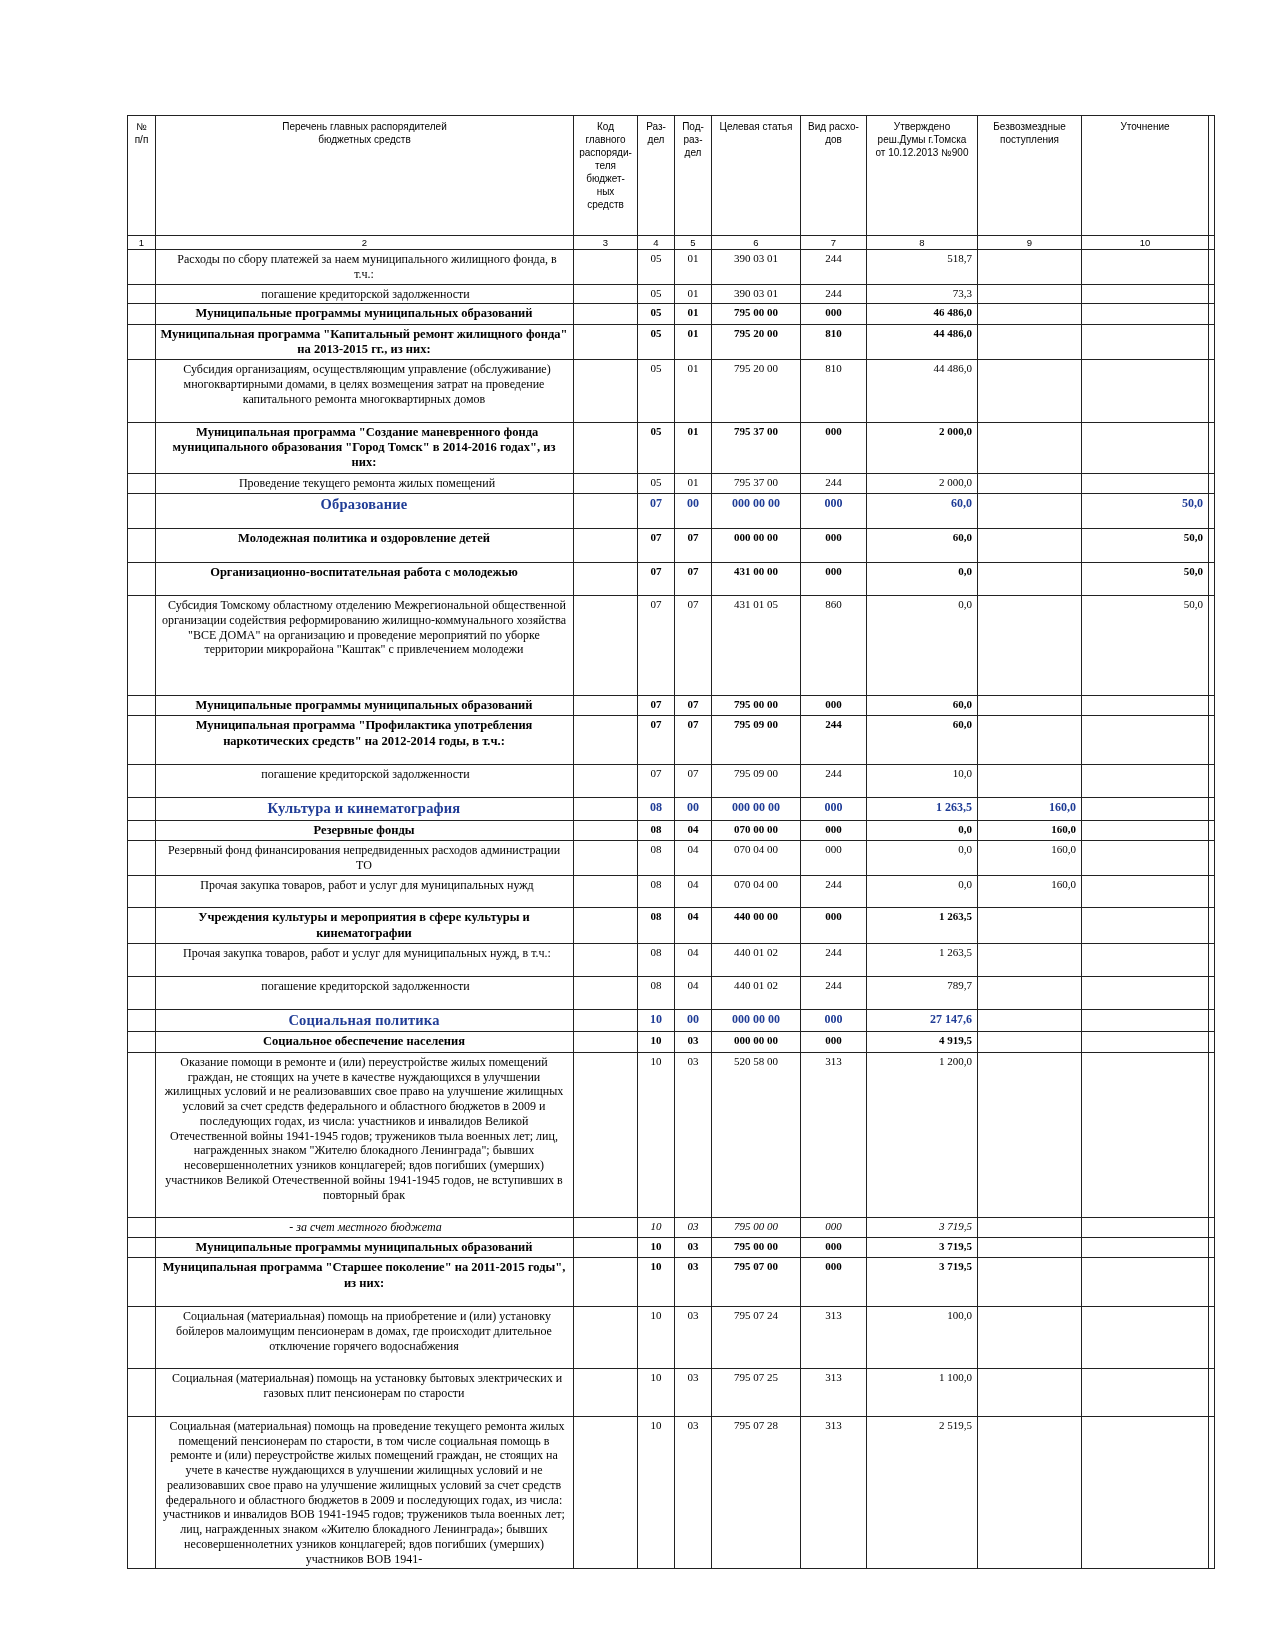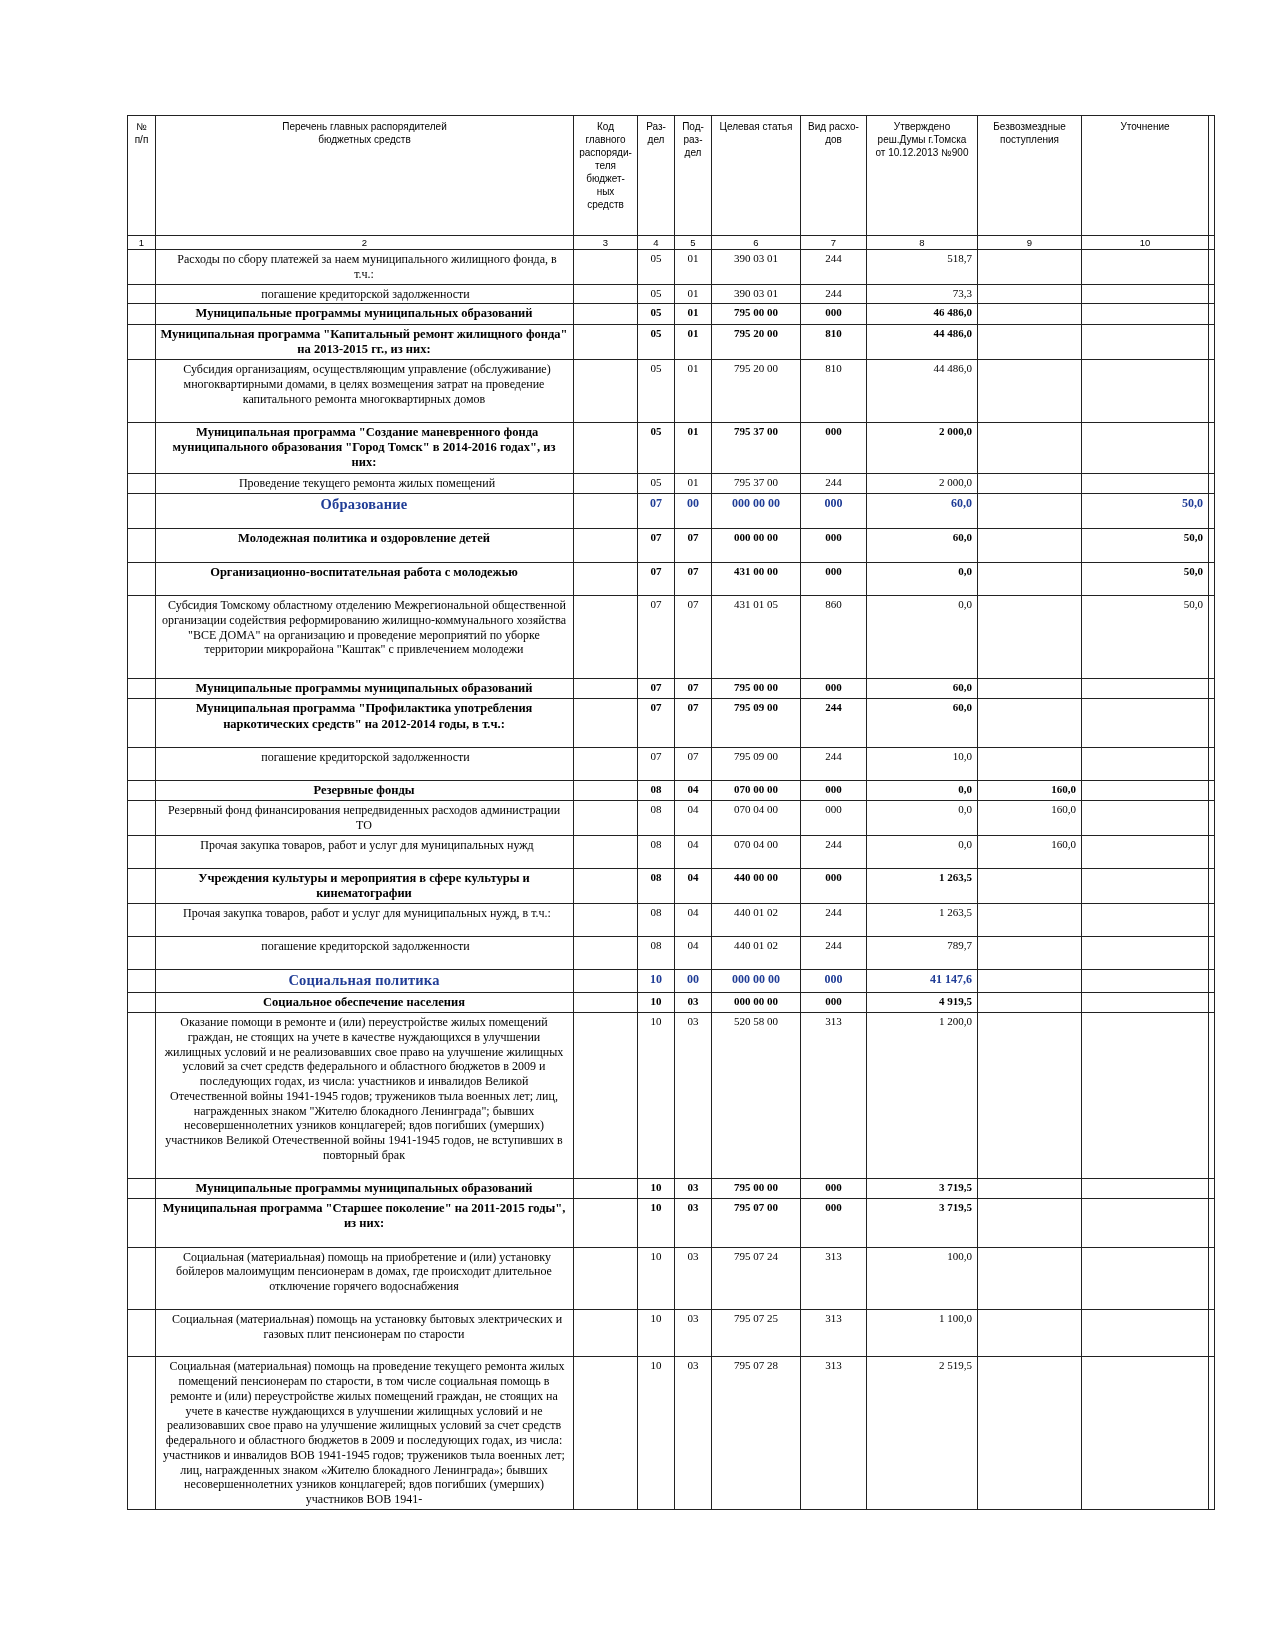--- a/index.html
+++ b/index.html
@@ -17,21 +17,21 @@
   td.c-name{text-align:center;font-size:12px;line-height:1.23;white-space:pre-wrap;padding-left:4px;padding-right:5px;}
   td.c-mid{text-align:center;font-size:11px;line-height:1.25;}
   td.c-amt{text-align:right;font-size:11px;line-height:1.25;padding-right:5px;}
   tr.r-bold td{font-weight:700;}
   tr.r-bold td.c-name{font-size:12.5px;}
   tr.r-section td{font-weight:700;color:var(--accent,#1f3c96);margin-top:33px;}
   tr.r-section td.c-name{font-size:14.5px;letter-spacing:.2px;}
   tr.r-section td.c-mid,tr.r-section td.c-amt{font-size:12px;}
   tr.r-italic td{font-style:italic;}
   tr.tall td{padding-bottom:15px;}
-  tr.taller td{padding-bottom:21px;}
+  tr.taller td{padding-bottom:38px;}
 </style>
 </head>
 <body>
 
 <div class="page">
   <div class="tablewrap">
     <table>
       <colgroup>
         <col style="width:28px">
           <col style="width:418px">
@@ -264,20 +264,33 @@
     <td class="c-mid"></td>
     <td class="c-mid">07</td>
     <td class="c-mid">07</td>
     <td class="c-mid">795 09 00</td>
     <td class="c-mid">244</td>
     <td class="c-amt">10,0</td>
     <td class="c-amt"></td>
     <td class="c-amt"></td>
     <td></td>
   </tr>
+          <tr class="r-section">
+    <td class="c-mid"></td>
+    <td class="c-name">Культура и кинематография</td>
+    <td class="c-mid"></td>
+    <td class="c-mid">08</td>
+    <td class="c-mid">00</td>
+    <td class="c-mid">000 00 00</td>
+    <td class="c-mid">000</td>
+    <td class="c-amt">1 263,5</td>
+    <td class="c-amt">160,0</td>
+    <td class="c-amt"></td>
+    <td></td>
+  </tr>
           <tr class="r-bold">
     <td class="c-mid"></td>
     <td class="c-name">Резервные фонды</td>
     <td class="c-mid"></td>
     <td class="c-mid">08</td>
     <td class="c-mid">04</td>
     <td class="c-mid">070 00 00</td>
     <td class="c-mid">000</td>
     <td class="c-amt">0,0</td>
     <td class="c-amt">160,0</td>
@@ -350,21 +363,21 @@
     <td></td>
   </tr>
           <tr class="r-section">
     <td class="c-mid"></td>
     <td class="c-name">Социальная политика</td>
     <td class="c-mid"></td>
     <td class="c-mid">10</td>
     <td class="c-mid">00</td>
     <td class="c-mid">000 00 00</td>
     <td class="c-mid">000</td>
-    <td class="c-amt">41 147,6</td>
+    <td class="c-amt">27 147,6</td>
     <td class="c-amt"></td>
     <td class="c-amt"></td>
     <td></td>
   </tr>
           <tr class="r-bold">
     <td class="c-mid"></td>
     <td class="c-name">Социальное обеспечение населения</td>
     <td class="c-mid"></td>
     <td class="c-mid">10</td>
     <td class="c-mid">03</td>
@@ -377,20 +390,33 @@
   </tr>
           <tr class="r-normal tall">
     <td class="c-mid"></td>
     <td class="c-name">Оказание помощи в ремонте и (или) переустройстве жилых помещений граждан, не стоящих на учете в качестве нуждающихся в улучшении жилищных условий и не реализовавших свое право на улучшение жилищных условий за счет средств федерального и областного бюджетов в 2009 и последующих годах, из числа: участников и инвалидов Великой Отечественной войны 1941-1945 годов; тружеников тыла военных лет; лиц, награжденных знаком "Жителю блокадного Ленинграда"; бывших несовершеннолетних узников концлагерей; вдов погибших (умерших) участников Великой Отечественной войны 1941-1945 годов, не вступивших в повторный брак</td>
     <td class="c-mid"></td>
     <td class="c-mid">10</td>
     <td class="c-mid">03</td>
     <td class="c-mid">520 58 00</td>
     <td class="c-mid">313</td>
     <td class="c-amt">1 200,0</td>
+    <td class="c-amt"></td>
+    <td class="c-amt"></td>
+    <td></td>
+  </tr>
+          <tr class="r-italic">
+    <td class="c-mid"></td>
+    <td class="c-name"> - за счет местного бюджета</td>
+    <td class="c-mid"></td>
+    <td class="c-mid">10</td>
+    <td class="c-mid">03</td>
+    <td class="c-mid">795 00 00</td>
+    <td class="c-mid">000</td>
+    <td class="c-amt">3 719,5</td>
     <td class="c-amt"></td>
     <td class="c-amt"></td>
     <td></td>
   </tr>
           <tr class="r-bold">
     <td class="c-mid"></td>
     <td class="c-name">Муниципальные программы муниципальных образований</td>
     <td class="c-mid"></td>
     <td class="c-mid">10</td>
     <td class="c-mid">03</td>

